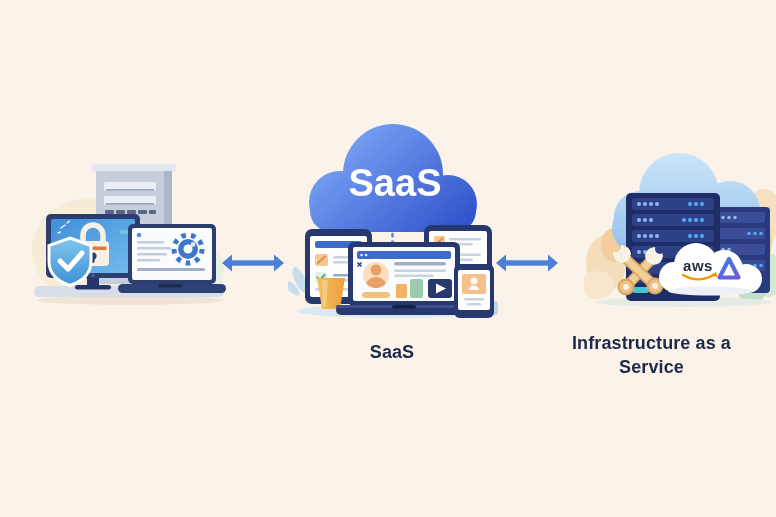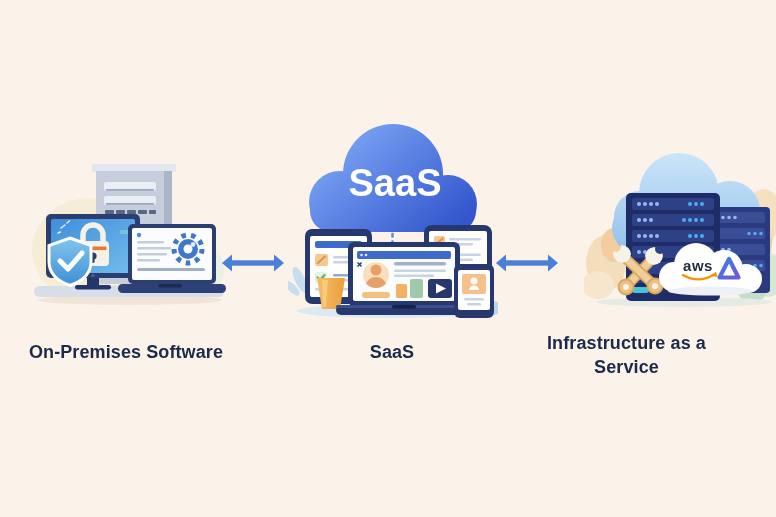--- a/index.html
+++ b/index.html
@@ -10,21 +10,21 @@
     position:relative; overflow:hidden;
   }
   .stage { position:absolute; left:0; top:0; width:776px; height:504px; }
   figure { position:absolute; }
   .node-label {
     position:absolute; color:#1C2A4A; font-weight:bold; font-size:18px;
     text-align:center; line-height:1.35; letter-spacing:.1px;
   }
   .lbl-onprem { left:26px; top:340px; width:200px; }
   .lbl-saas   { left:342px; top:340px; width:100px; }
-  .lbl-iaas   { left:544px; top:331px; width:165px; }
+  .lbl-iaas   { left:569px; top:331px; width:165px; }
   .arrow { position:absolute; width:62px; height:20px; }
   .arrow-1 { left:222px; top:253px; }
   .arrow-2 { left:496px; top:253px; }
   svg text { font-family:"Liberation Sans", sans-serif; }
 </style>
 </head>
 <body>
 
 <div class="stage">
 
@@ -348,17 +348,16 @@
     <rect x="9" y="7.3" width="44" height="5.4" fill="#4B7FD8"></rect>
     <polygon points="10,1.5 10,18.5 0,10" fill="#4B7FD8"></polygon>
     <polygon points="52,1.5 52,18.5 62,10" fill="#4B7FD8"></polygon>
   </svg>
   <svg class="arrow arrow-2" viewBox="0 0 62 20">
     <rect x="9" y="7.3" width="44" height="5.4" fill="#4B7FD8"></rect>
     <polygon points="10,1.5 10,18.5 0,10" fill="#4B7FD8"></polygon>
     <polygon points="52,1.5 52,18.5 62,10" fill="#4B7FD8"></polygon>
   </svg>
 
-  <div class="node-label lbl-onprem">On-Premises Software</div>
   <div class="node-label lbl-saas">SaaS</div>
   <div class="node-label lbl-iaas">Infrastructure as a Service</div>
 
 </div>
 
 </body></html>

